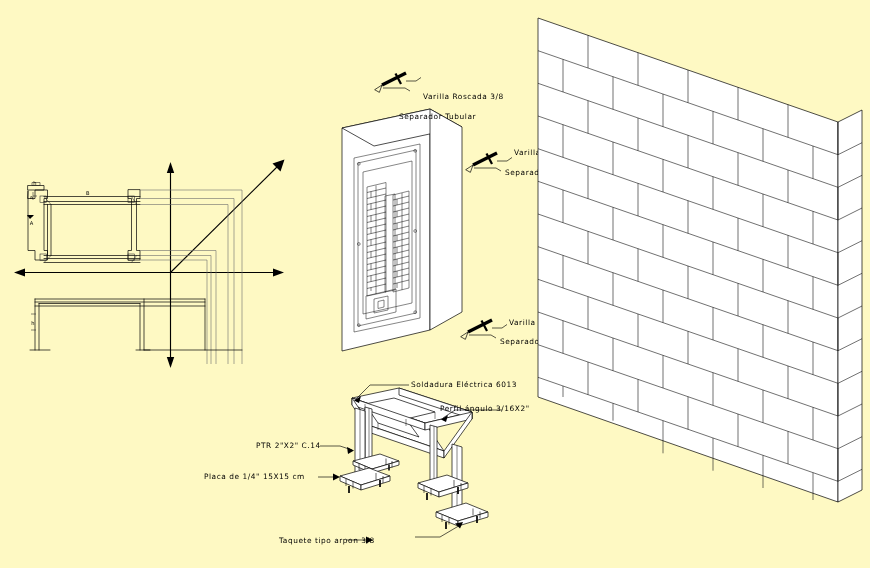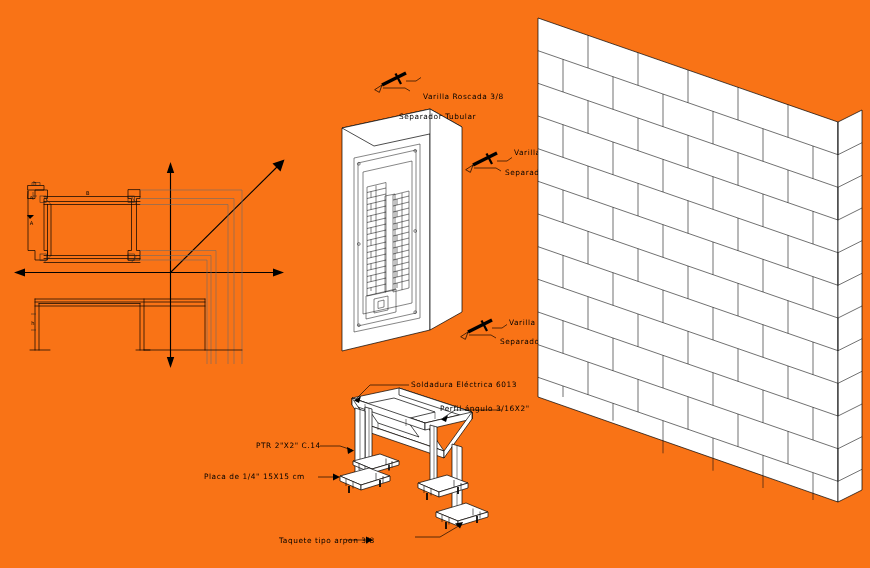--- a/index.html
+++ b/index.html
@@ -8,21 +8,21 @@
     padding: 0;
     background: #ffffff;
   }
   body {
     font-family: "Liberation Sans", sans-serif;
   }
   #canvas {
     position: relative;
     width: 870px;
     height: 568px;
-    background: #f97316;
+    background: #fef9c3;
     overflow: hidden;
   }
   #drawing {
     position: absolute;
     left: 0;
     top: 0;
     width: 870px;
     height: 568px;
   }
   .cadtext {

